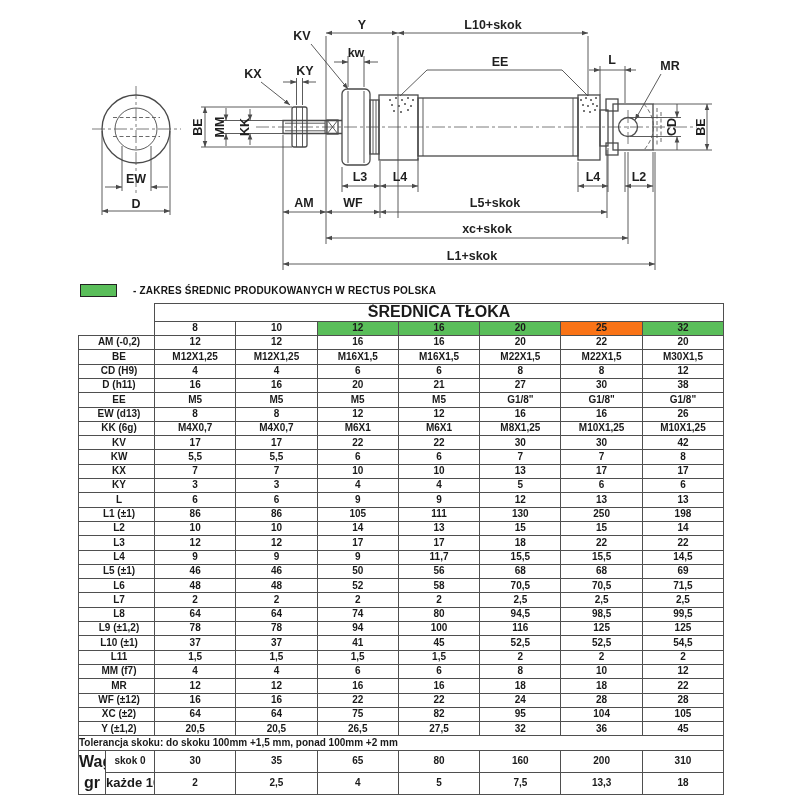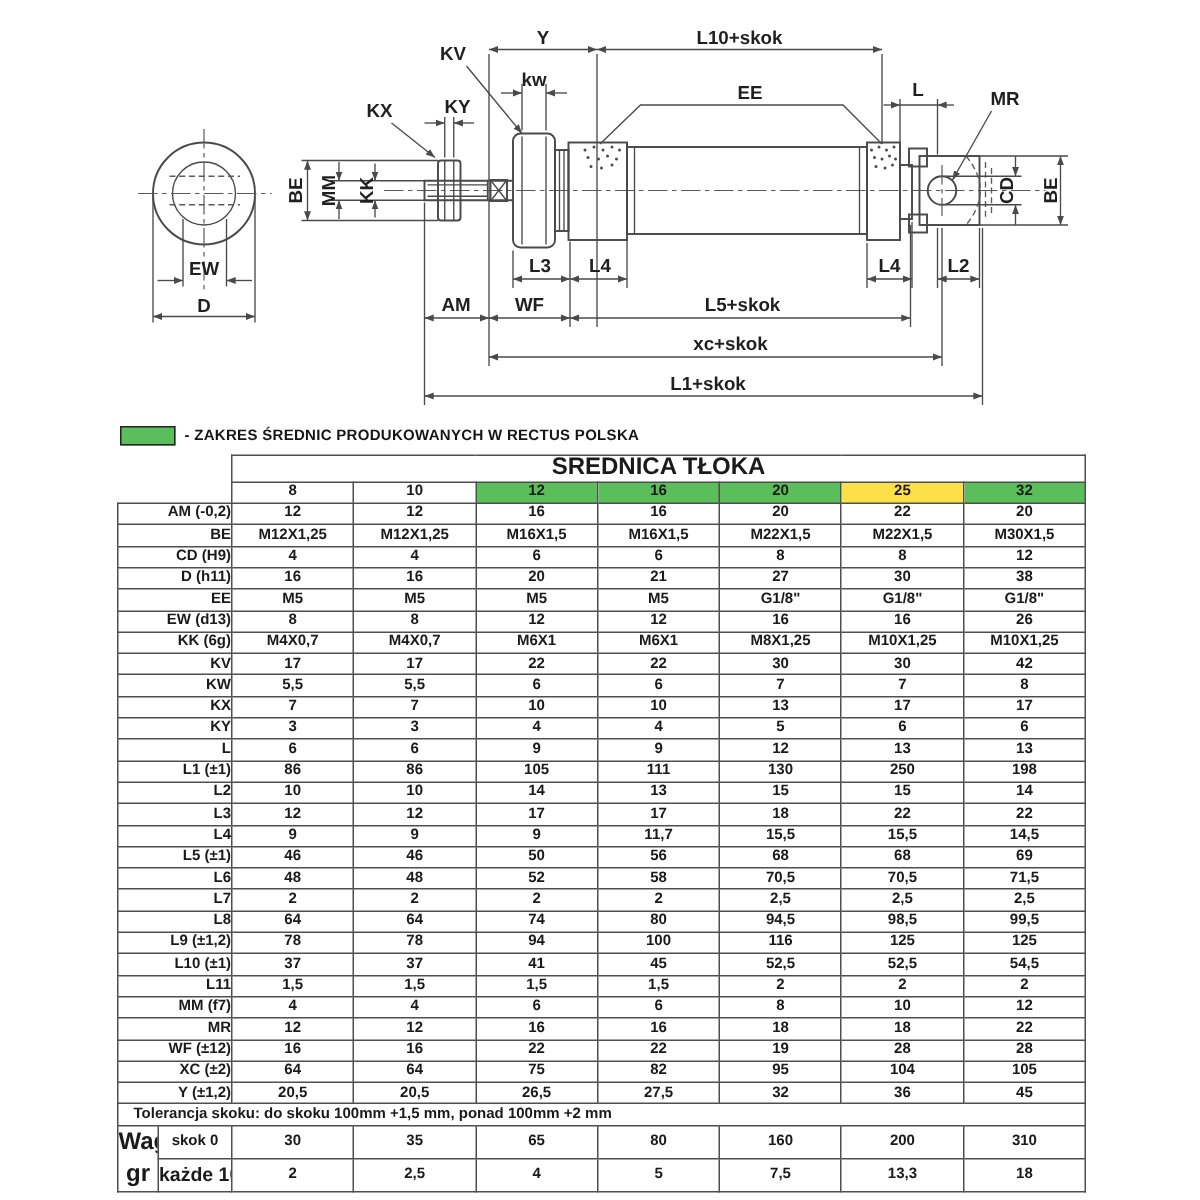--- a/index.html
+++ b/index.html
@@ -12,30 +12,30 @@
   .thin{fill:none;stroke:#4a4a4a;stroke-width:0.9}
   .dim{fill:none;stroke:#4a4a4a;stroke-width:0.9}
   .cl{fill:none;stroke:#5a5a5a;stroke-width:0.8;stroke-dasharray:13 3 3 3}
   .hid{fill:none;stroke:#5a5a5a;stroke-width:0.9;stroke-dasharray:4 2.5}
   .dl{font:bold 12.5px "Liberation Sans",sans-serif;fill:#1f1f1f;text-anchor:middle}
   .dot{fill:#4a4a4a}
 
   
   .legend{position:absolute;left:80px;top:284px;display:flex;align-items:center}
   .legend .swatch{width:37px;height:13px;border:1px solid #222;background:#5abe5a}
-  .legend .txt{font-size:10px;font-weight:bold;color:#151515;margin-left:6px;letter-spacing:.2px}
+  .legend .txt{font-size:10px;font-weight:bold;color:#151515;margin-left:16px;letter-spacing:.2px}
 
   
   table{position:absolute;left:78px;top:303px;width:645px;border-collapse:collapse;table-layout:fixed}
   td{border:1px solid #4f4f4f;font-size:10px;font-weight:bold;color:#1a1a1a;text-align:center;
      height:14.3px;line-height:1.05;padding:0;white-space:nowrap;overflow:hidden}
-  td.lbl{text-align:right;padding-left:5px}
+  td.lbl{text-align:center;padding-left:5px}
   td.nob{border:none}
   td.hdr-title{font-size:16px}
-  td.tol{text-align:left;padding-left:10px}
+  td.tol{text-align:left;padding-left:0}
   td.waga{font-size:16px;line-height:1.35}
   td.small{font-size:13px}
 </style>
 </head>
 <body>
 
 <div class="page">
 
   <svg class="drawing" width="800" height="280" viewBox="0 0 800 280">
     <defs>
@@ -238,21 +238,21 @@
         <td class="nob" colspan="2"></td>
         <td class="hdr-title" colspan="7">ŚREDNICA TŁOKA</td>
       </tr>
       <tr>
           <td class="nob" colspan="2"></td>
           <td>8</td>
           <td>10</td>
           <td style="background: rgb(90, 190, 90);">12</td>
           <td style="background: rgb(90, 190, 90);">16</td>
           <td style="background: rgb(90, 190, 90);">20</td>
-          <td style="background: #fde047;">25</td>
+          <td style="background: #f97316;">25</td>
           <td style="background: rgb(90, 190, 90);">32</td>
         </tr>
     </thead>
     <tbody>
         <tr>
           <td class="lbl" colspan="2">AM (-0,2)</td>
           <td>12</td>
           <td>12</td>
           <td>16</td>
           <td>16</td>
@@ -499,21 +499,21 @@
           <td>18</td>
           <td>18</td>
           <td>22</td>
         </tr>
         <tr>
           <td class="lbl" colspan="2">WF (±12)</td>
           <td>16</td>
           <td>16</td>
           <td>22</td>
           <td>22</td>
-          <td>19</td>
+          <td>24</td>
           <td>28</td>
           <td>28</td>
         </tr>
         <tr>
           <td class="lbl" colspan="2">XC (±2)</td>
           <td>64</td>
           <td>64</td>
           <td>75</td>
           <td>82</td>
           <td>95</td>

